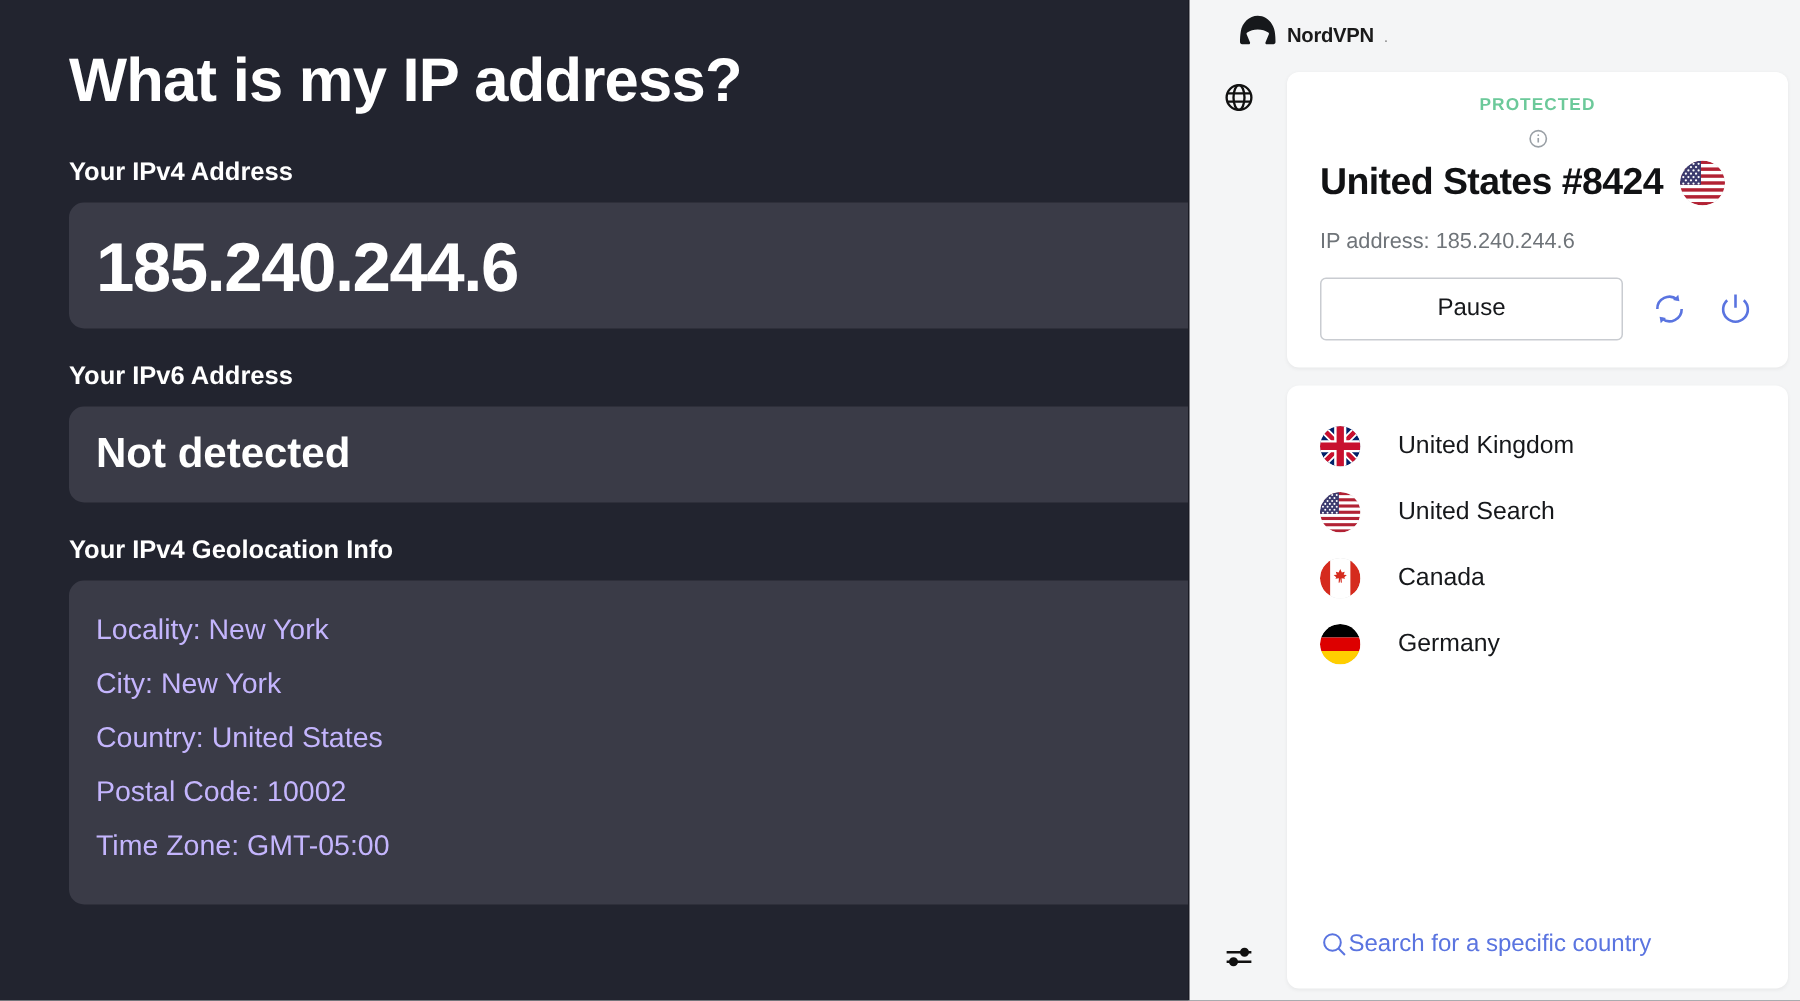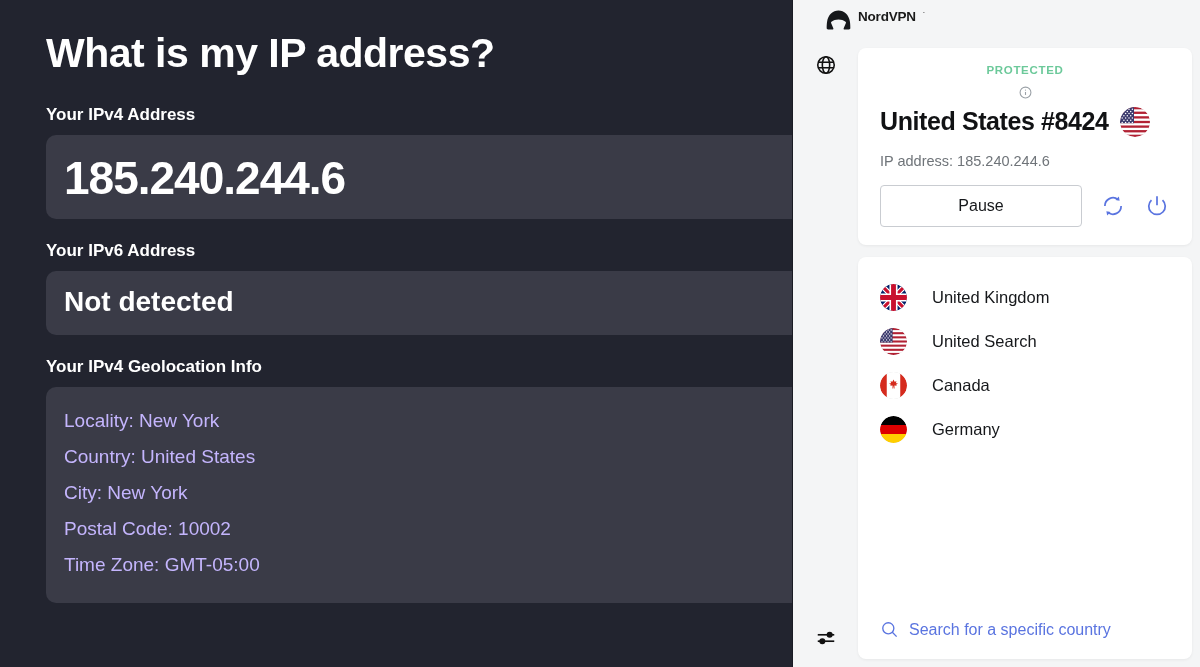--- a/index.html
+++ b/index.html
@@ -76,21 +76,21 @@
     display: flex;
     flex-direction: column;
   }
   .vpn-topbar {
     height: 40px;
     display: flex;
     align-items: center;
     padding-left: 33px;
     flex: 0 0 auto;
   }
-  .nord-logo { display: flex; align-items: flex-start; gap: 7px; }
+  .nord-logo { display: flex; align-items: flex-end; gap: 7px; }
   .nord-mark { width: 25px; height: 22px; display: block; }
   .nord-word {
     font-size: 13.5px; font-weight: bold; color: #1a1a1a;
     letter-spacing: -0.2px;
   }
   .nord-tm { font-size: 7px; vertical-align: super; color: #1a1a1a; }
 
   .vpn-body { flex: 1 1 auto; display: flex; position: relative; }
 
   .vpn-rail {
@@ -156,21 +156,21 @@
     min-height: 0;
   }
   .country-list { padding: 0 22px; }
   .country-item {
     display: flex; align-items: center; gap: 25px;
     height: 44px; cursor: pointer;
   }
   .country-name { font-size: 16.5px; color: #16181b; }
   .list-spacer { flex: 1 1 auto; }
   .search-row {
-    display: flex; align-items: center; gap: 10px;
+    display: flex; align-items: center; 
     padding: 0 22px 20px 22px; cursor: text;
   }
   .search-icon { width: 19px; height: 19px; color: #5a74e0; flex: 0 0 auto; }
   .search-placeholder { font-size: 16px; color: #5a74e0; }
 
   
   .flag { width: 27px; height: 27px; border-radius: 50%; overflow: hidden; flex: 0 0 auto;
           box-shadow: 0 0 0 1px rgba(0,0,0,0.10) inset; display:block; }
   .flag.lg { width: 30px; height: 30px; }
 </style>
@@ -189,22 +189,22 @@
     </div>
 
     <div class="field-label">Your IPv6 Address</div>
     <div class="value-box">
       <div class="value-text">Not detected</div>
     </div>
 
     <div class="field-label">Your IPv4 Geolocation Info</div>
     <div class="geo-box">
       <div class="geo-line">Locality: New York</div>
+      <div class="geo-line">City: New York</div>
       <div class="geo-line">Country: United States</div>
-      <div class="geo-line">City: New York</div>
       <div class="geo-line">Postal Code: 10002</div>
       <div class="geo-line">Time Zone: GMT-05:00</div>
     </div>
   </div>
 
   <div class="vpn-panel">
 
     <div class="vpn-topbar">
       <div class="nord-logo">
         <svg class="nord-mark" viewBox="0 0 26 22">

